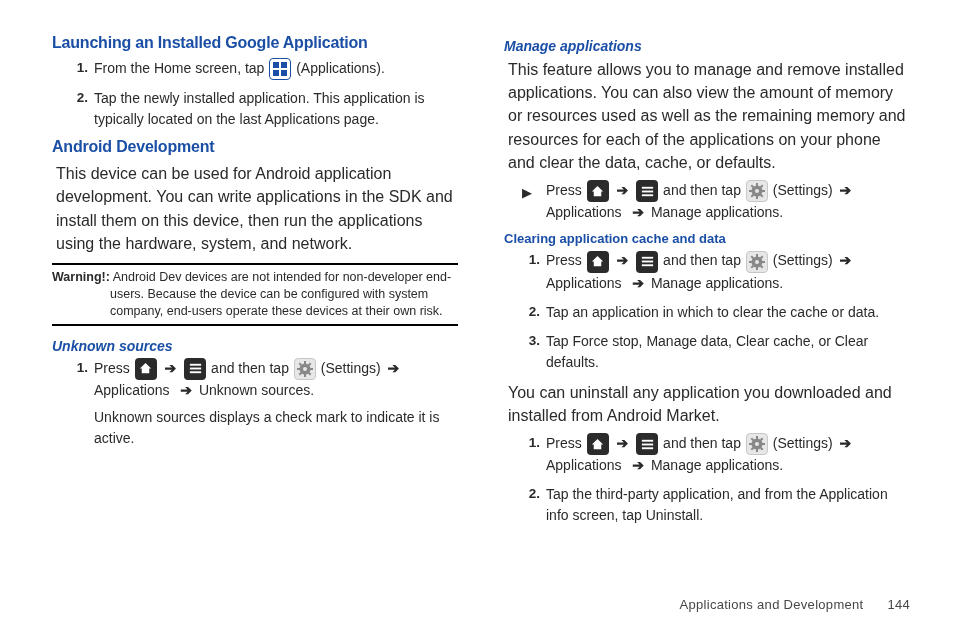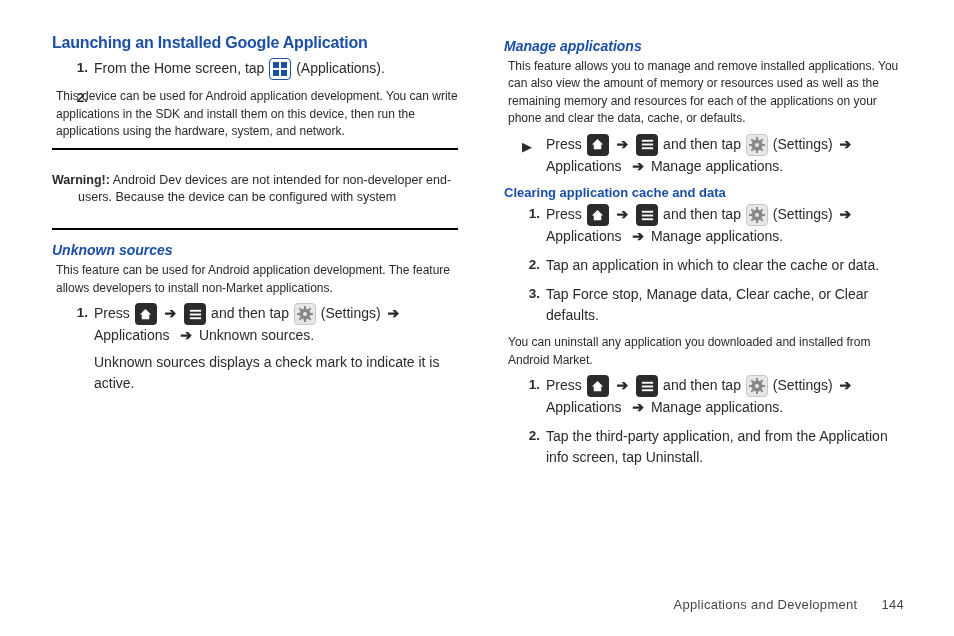--- a/index.html
+++ b/index.html
@@ -5,36 +5,36 @@
   * { margin: 0; padding: 0; box-sizing: border-box; }
   html, body { width: 954px; height: 636px; }
   body { font-family: Arial, Helvetica, sans-serif; color: #2a2a2a; background: #fff; position: relative; }
   .page { display: flex; padding: 34px 44px 28px 52px; gap: 46px; }
   .col { flex: 1 1 0; min-width: 0; }
 
   .h2 { font-family: Arial, Helvetica, sans-serif; font-weight: 800; font-size: 16px; color: #1b4fa6; letter-spacing: -0.2px; margin-bottom: 6px; }
   .h3 { font-family: Arial, Helvetica, sans-serif; font-weight: 800; font-size: 14px; font-style: italic; color: #1b4fa6; margin-top: 4px; margin-bottom: 4px; }
   .h4 { font-family: Arial, Helvetica, sans-serif; font-weight: 800; font-size: 13px; color: #1b4fa6; margin-top: 6px; margin-bottom: 4px; }
 
-  .body-text { font-size: 12px; line-height: 1.45; margin: 4px 0 6px 4px; }
+  .body-text { font-size: 16px; line-height: 1.45; margin: 4px 0 6px 4px; }
   .bold { font-weight: 400; }
 
   ol.num { list-style: none; padding-left: 0; margin: 2px 0 6px 12px; }
   ol.num > li { position: relative; padding-left: 30px; font-size: 14px; line-height: 1.5; margin-bottom: 8px; }
   ol.num > li .marker { position: absolute; left: 0; top: 0; font-weight: 700; font-size: 13.5px; width: 24px; text-align: right; }
 
   ul.tri { list-style: none; padding-left: 0; margin: 4px 0 6px 12px; }
   ul.tri > li { position: relative; padding-left: 30px; font-size: 14px; line-height: 1.5; margin-bottom: 8px; }
   ul.tri > li .marker { position: absolute; left: 6px; top: 3px; font-size: 13px; }
 
-  .warning { border-top: 2px solid #000; border-bottom: 2px solid #000; padding: 22px 0; margin: 8px 0 12px 0; font-size: 12.5px; line-height: 1.35; }
+  .warning { border-top: 2px solid #000; border-bottom: 2px solid #000; padding: 4px 0; margin: 8px 0 12px 0; font-size: 12.5px; line-height: 1.35; }
   .warning .lead { font-weight: 700; }
-  .warning .indent { margin-left: 26px; }
-
-  .footer { position: absolute; right: 50px; bottom: 24px; font-size: 13px; color: #474747; letter-spacing: 0.3px; }
+  .warning .indent { margin-left: 58px; }
+
+  .footer { position: absolute; right: 44px; bottom: 24px; font-size: 13px; color: #474747; letter-spacing: 0.3px; }
   .footer .pnum { margin-left: 20px; }
 
   
   .icn { display: inline-flex; vertical-align: middle; width: 22px; height: 22px; border-radius: 4px; background: #2b2b2b; align-items: center; justify-content: center; margin: 0 1px; }
   .icn svg { width: 15px; height: 15px; }
   .icn.gear { background: #e7e7e7; border: 1px solid #c7c7c7; }
   .icn.gear svg { width: 16px; height: 16px; }
   .icn.apps { background: #fff; border: 1px solid #1b4fa6; }
   .icn.apps svg { width: 16px; height: 16px; }
   .arrow { font-weight: 700; margin: 0 3px; }
@@ -83,32 +83,34 @@
       <li><span class="marker">1.</span>
         <span>From the Home screen, tap </span>
         <span class="icn apps">
             <svg viewBox="0 0 16 16">
               <use href="#apps-g"></use>
             </svg>
           </span>
         <span> (</span><span class="bold">Applications</span><span>).</span>
       </li>
       <li><span class="marker">2.</span>
-      </li>
-    </ol>
-
+        <span>Tap the newly installed application. This application is typically located on the last Applications page.</span>
+      </li>
+    </ol>
+
+    <div class="h2">Android Development</div>
     <p class="body-text">This device can be used for Android application development. You can write applications in the SDK and install them on this device, then run the applications using the hardware, system, and network.</p>
 
     <div class="warning">
       <div><span class="lead">Warning!:</span><span> Android Dev devices are not intended for non-developer end-</span></div>
       <div class="indent">users. Because the device can be configured with system</div>
+      <div class="indent">company, end-users operate these devices at their own risk.</div>
     </div>
 
     <div class="h3">Unknown sources</div>
-    <p class="body-text">This feature can be used for Android application development. The feature allows developers to install non-Market applications.</p>
     <ol class="num">
       <li><span class="marker">1.</span>
         <span>Press </span>
         <span class="icn">
             <svg viewBox="0 0 16 16">
               <use href="#home-g"></use>
             </svg>
           </span>
         <span class="arrow">➔</span>
         <span class="icn">

